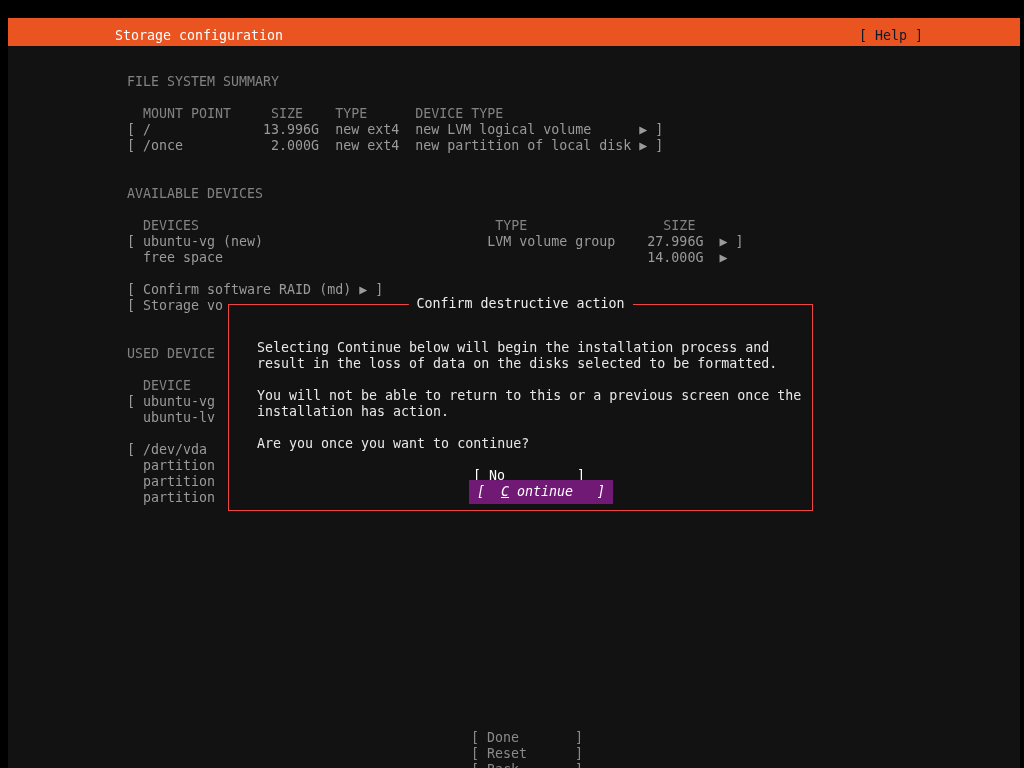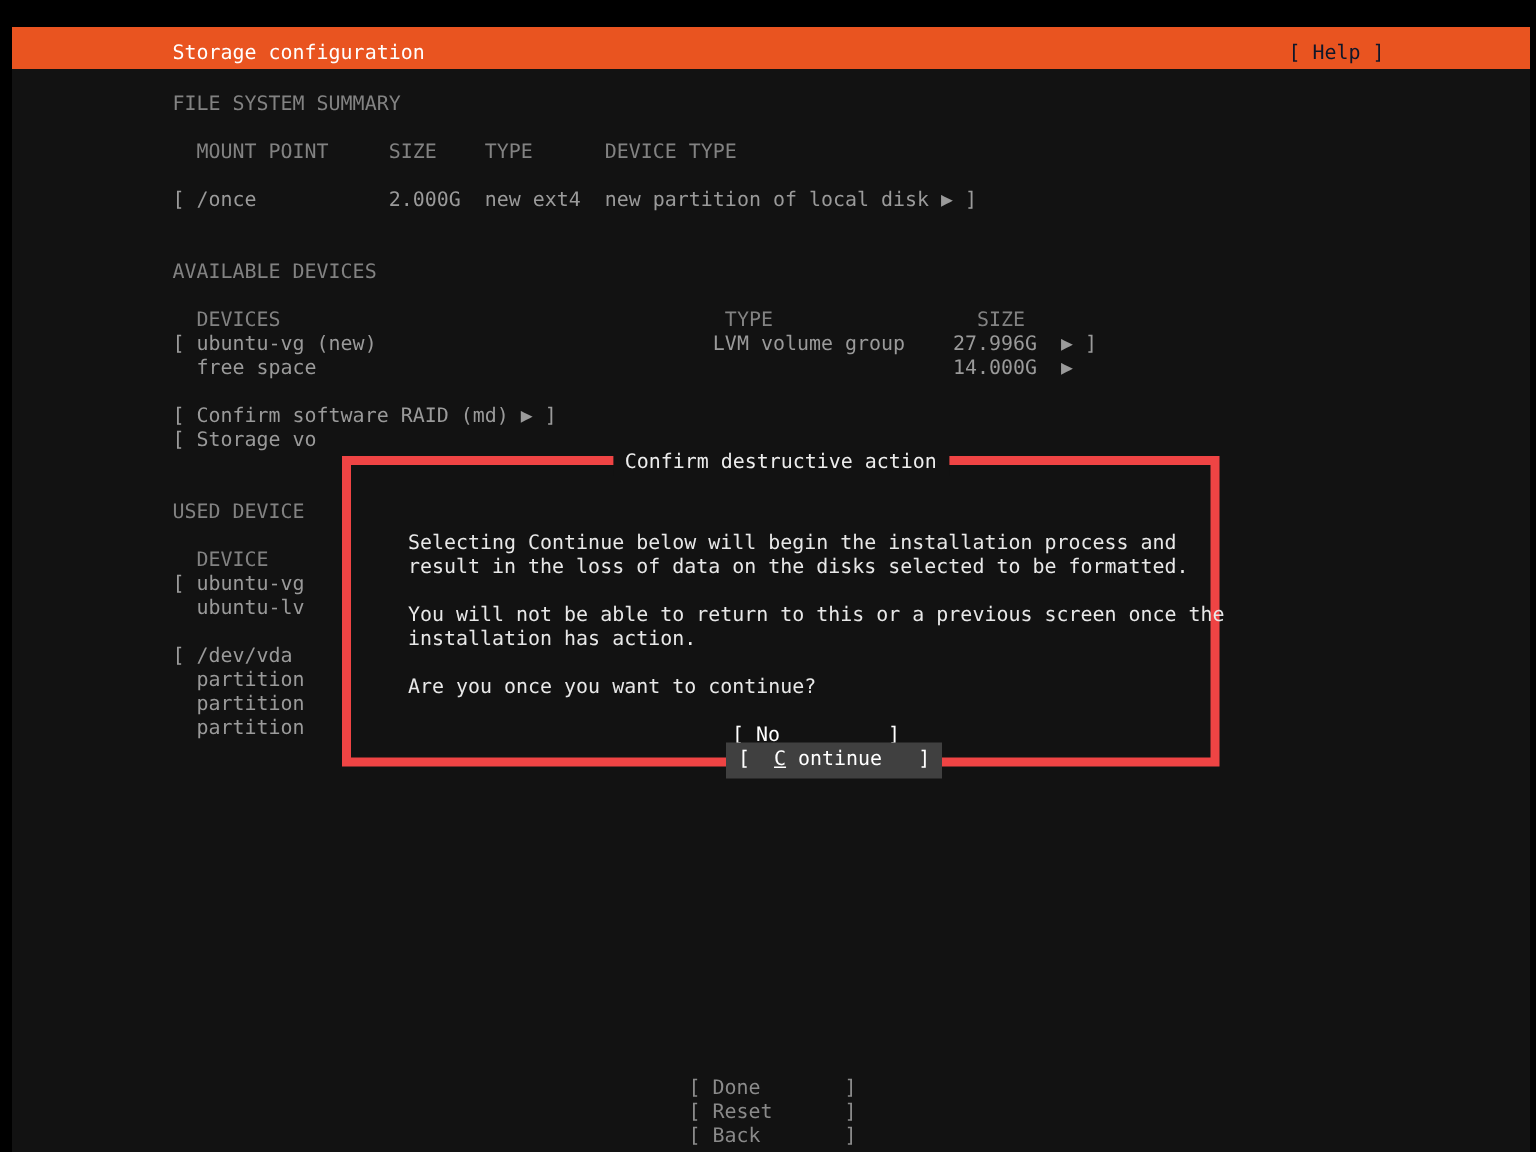--- a/index.html
+++ b/index.html
@@ -9,54 +9,55 @@
     background:#121212; overflow:hidden;
     font-family:"DejaVu Sans Mono", monospace;
   }
   .topstrip { position:absolute; left:0; top:0; width:1024px; height:10px; background:#000; }
   .titlebar { position:absolute; left:0; top:10px; width:1024px; height:28px; background:#E95420; }
   .tb-title { position:absolute; left:103px; top:6px; color:#ffffff;
               font:13.3px/16px "DejaVu Sans Mono", monospace; white-space:pre; }
   .tb-help  { position:absolute; left:847px; top:6px; color:#0f172a;
               font:13.3px/16px "DejaVu Sans Mono", monospace; white-space:pre; cursor:pointer; }
   .ln {
-    position:absolute; left:103px; margin:0;
+    position:absolute; left:103px; margin:12px;
     font:13.3px/16px "DejaVu Sans Mono", monospace;
     white-space:pre; color:#9a9a9a;
   }
   .hd  { color:#828282; }           
   .dim { color:#8a8a8a; }           
   .dialog {
     position:absolute; left:220px; top:296px; width:585px; height:207px;
-    border:6px solid #ef4444; background:#121212;
+    border:1px solid #ef4444; background:#121212;
   }
   .dlg-title {
     position:absolute; top:-9px; left:50%; transform:translateX(-50%);
     background:#121212; padding:0 8px; color:#ededed;
     font:13.3px/16px "DejaVu Sans Mono", monospace; white-space:pre;
   }
-  .dln { position:absolute; left:18px; margin:16px; color:#e8e8e8;
+  .dln { position:absolute; left:18px; margin:6px; color:#e8e8e8;
          font:13.3px/16px "DejaVu Sans Mono", monospace; white-space:pre;text-align:right; }
   .dbtn { left:234px; color:#ffffff; cursor:pointer; display:inline-block; }
-  .dbtn-continue { background:#404040; }
+  .dbtn-continue { background:#701a75;font-style:italic; }
   .accel { text-decoration:underline; }
 </style>
 </head>
 <body>
 
 <div class="screen">
   <div class="topstrip"></div>
 
   <div class="titlebar">
     <span class="tb-title">Storage configuration</span>
     <span class="tb-help">[ Help ]</span>
   </div>
 
   <pre class="ln hd" style="top:50px">FILE SYSTEM SUMMARY</pre>
   <pre class="ln hd" style="top:82px">  MOUNT POINT     SIZE    TYPE      DEVICE TYPE</pre>
+  <pre class="ln" style="top:98px">[ /              13.996G  new ext4  new LVM logical volume      ▶ ]</pre>
   <pre class="ln" style="top:114px">[ /once           2.000G  new ext4  new partition of local disk ▶ ]</pre>
 
   <pre class="ln hd" style="top:162px">AVAILABLE DEVICES</pre>
   <pre class="ln hd" style="top:194px">  DEVICES                                     TYPE                 SIZE</pre>
   <pre class="ln" style="top:210px">[ ubuntu-vg (new)                            LVM volume group    27.996G  ▶ ]</pre>
   <pre class="ln" style="top:226px">  free space                                                     14.000G  ▶</pre>
   <pre class="ln" style="top:258px">[ Confirm software RAID (md) ▶ ]</pre>
   <pre class="ln" style="top:274px">[ Storage vo</pre>
 
   <pre class="ln hd" style="top:322px">USED DEVICE</pre>

